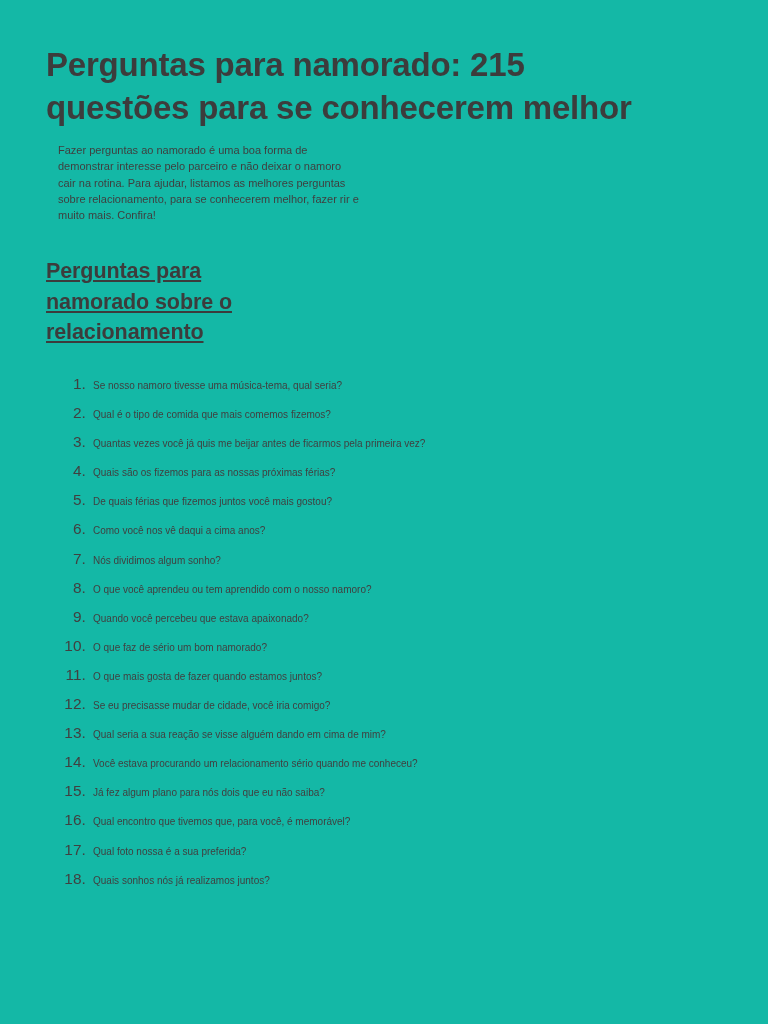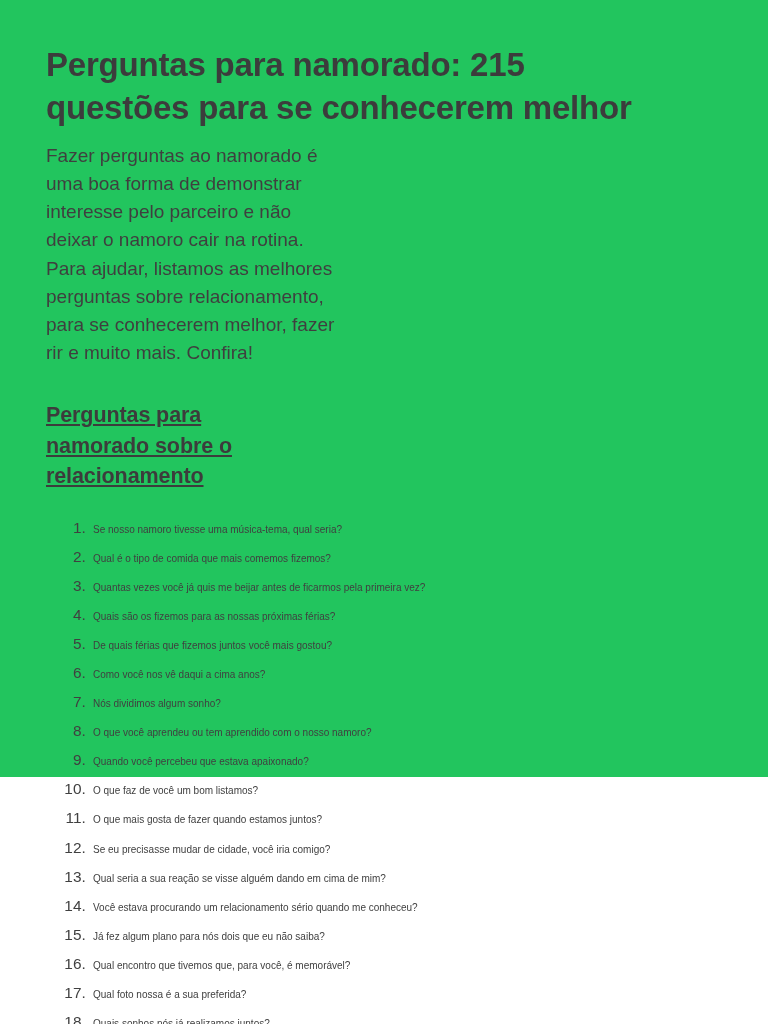--- a/index.html
+++ b/index.html
@@ -10,22 +10,22 @@
   body {
     width: 768px;
     height: 1024px;
     font-family: "Liberation Sans", sans-serif;
     -webkit-font-smoothing: antialiased;
     overflow: hidden;
   }
   .page {
     position: relative;
     width: 768px;
-    height: 777px;
-    background: #22c55e;
+    height: 1024px;
+    background: #14b8a6;
     box-sizing: border-box;
     padding: 44px 46px 0 46px;
   }
   .article-title {
     margin: 0;
     font-size: 33px;
     line-height: 1.29;
     font-weight: bold;
     color: #3c3c3c;
     letter-spacing: -0.2px;
@@ -43,22 +43,22 @@
   }
   .byline .bold {
     font-weight: bold;
     color: #3a3a3a;
   }
   .byline .gap {
     display: inline-block;
     width: 7px;
   }
   .intro {
-    margin: 13px 0 0 0;
-    font-size: 19px;
+    margin: 13px 0 0 12px;
+    font-size: 11px;
     line-height: 1.48;
     color: #3f3f3f;
     max-width: 302px;
   }
   .section-heading {
     margin: 33px 0 0 0;
     font-size: 21.5px;
     line-height: 1.42;
     font-weight: bold;
     color: #3c3c3c;
@@ -99,21 +99,21 @@
   <ol class="question-list">
       <li>Se nosso namoro tivesse uma música-tema, qual seria?</li>
       <li>Qual é o tipo de comida que mais comemos fizemos?</li>
       <li>Quantas vezes você já quis me beijar antes de ficarmos pela primeira vez?</li>
       <li>Quais são os fizemos para as nossas próximas férias?</li>
       <li>De quais férias que fizemos juntos você mais gostou?</li>
       <li>Como você nos vê daqui a cima anos?</li>
       <li>Nós dividimos algum sonho?</li>
       <li>O que você aprendeu ou tem aprendido com o nosso namoro?</li>
       <li>Quando você percebeu que estava apaixonado?</li>
-      <li>O que faz de você um bom listamos?</li>
+      <li>O que faz de sério um bom namorado?</li>
       <li>O que mais gosta de fazer quando estamos juntos?</li>
       <li>Se eu precisasse mudar de cidade, você iria comigo?</li>
       <li>Qual seria a sua reação se visse alguém dando em cima de mim?</li>
       <li>Você estava procurando um relacionamento sério quando me conheceu?</li>
       <li>Já fez algum plano para nós dois que eu não saiba?</li>
       <li>Qual encontro que tivemos que, para você, é memorável?</li>
       <li>Qual foto nossa é a sua preferida?</li>
       <li>Quais sonhos nós já realizamos juntos?</li>
     </ol>
 

